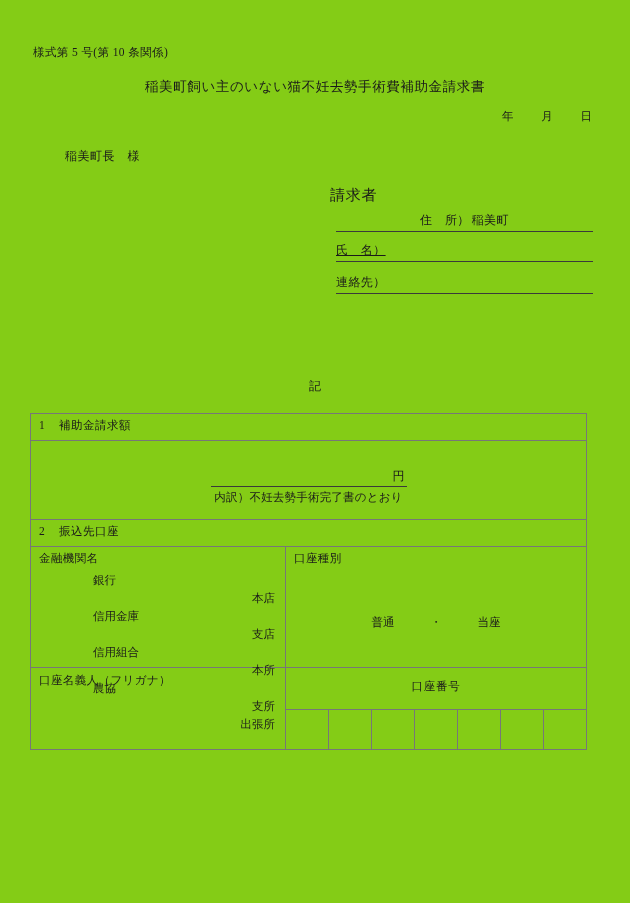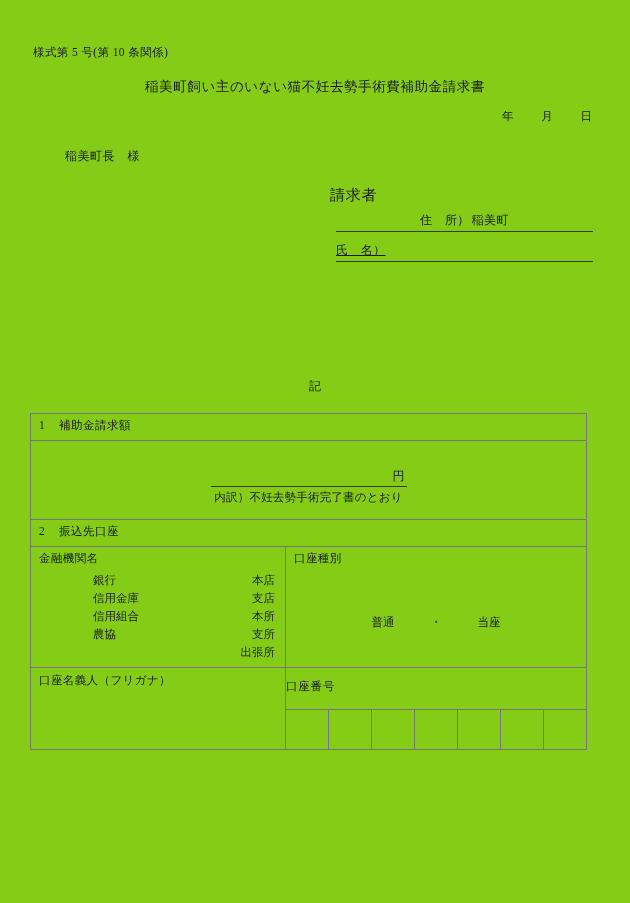--- a/index.html
+++ b/index.html
@@ -173,20 +173,21 @@
     left: 62px;
     right: 10px;
     top: 24px;
   }
   .bank-row {
     display: flex;
     justify-content: space-between;
     line-height: 18px;
     font-size: 11.5px;
     white-space: nowrap;
+    flex-direction: column;
   }
   .bank-type { text-align: left; }
   .branch-type { text-align: right; }
 
   
   .kind-cell { position: relative; padding: 4px 0 0 8px !important; }
   .kind-choices {
     position: absolute;
     left: 0; right: 0;
     top: 68px;
@@ -194,21 +195,21 @@
     font-size: 11.5px;
     white-space: nowrap;
   }
   .kind-gap { display: inline-block; width: 30px; }
 
   
   .holder-cell { height: 76px; padding: 5px 0 0 8px !important; }
 
   .num-head {
     height: 30px;
-    text-align: left;
+    text-align: center;
     padding-top: 11px !important;
     letter-spacing: 0.8px;
   }
   .no-top-border { border-top: none !important; }
 </style>
 </head>
 <body>
 
 <div class="page">
 
@@ -226,20 +227,23 @@
 
   <div class="addressee">稲美町長　様</div>
 
   <div class="requester-label">請求者</div>
 
   <div class="req-field f1">
     <span>住　所）</span><span class="req-val">稲美町</span>
   </div>
   <div class="req-field f2">
     <span>氏　名）</span><span class="req-val"></span>
+  </div>
+  <div class="req-field f3">
+    <span>連絡先）</span><span class="req-val"></span>
   </div>
 
 
   <div class="ki-marker">記</div>
 
   <table class="form-table">
     <colgroup>
       <col style="width:255px">
       <col style="width:43px">
       <col style="width:43px">

